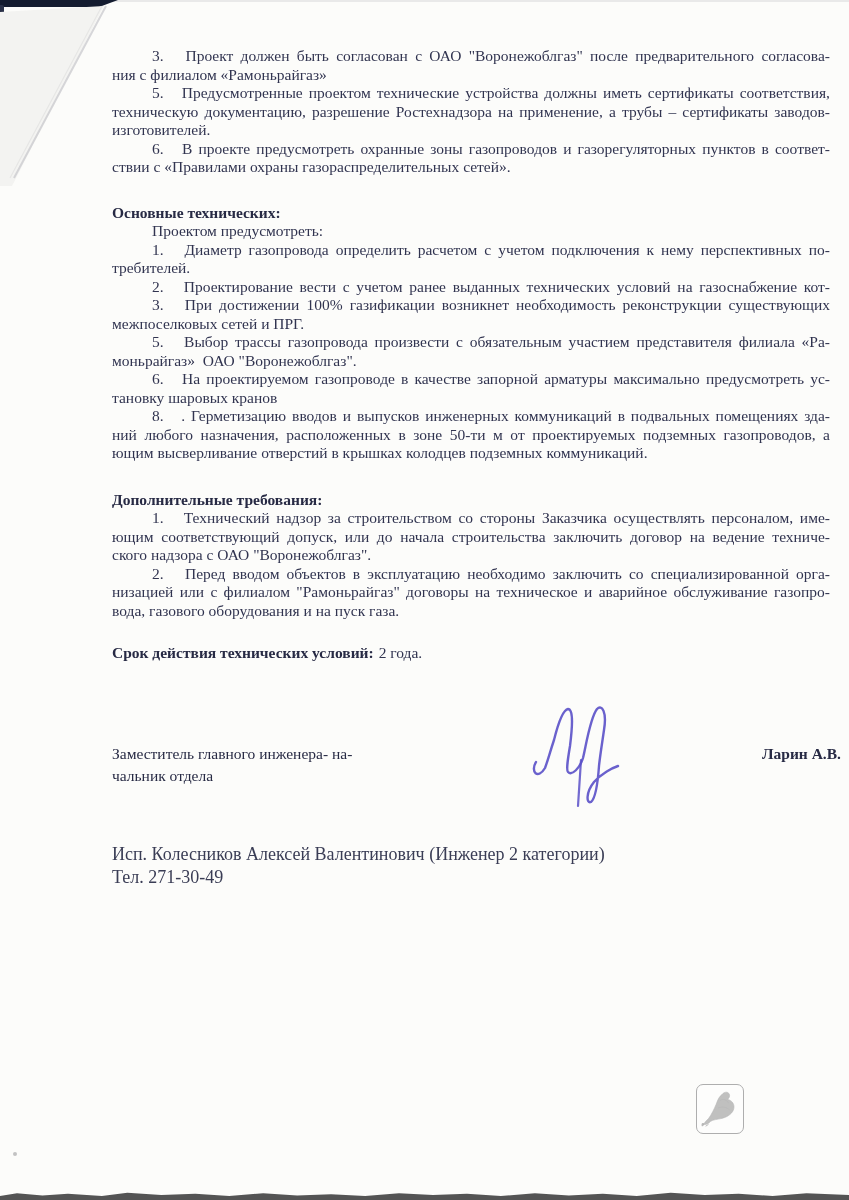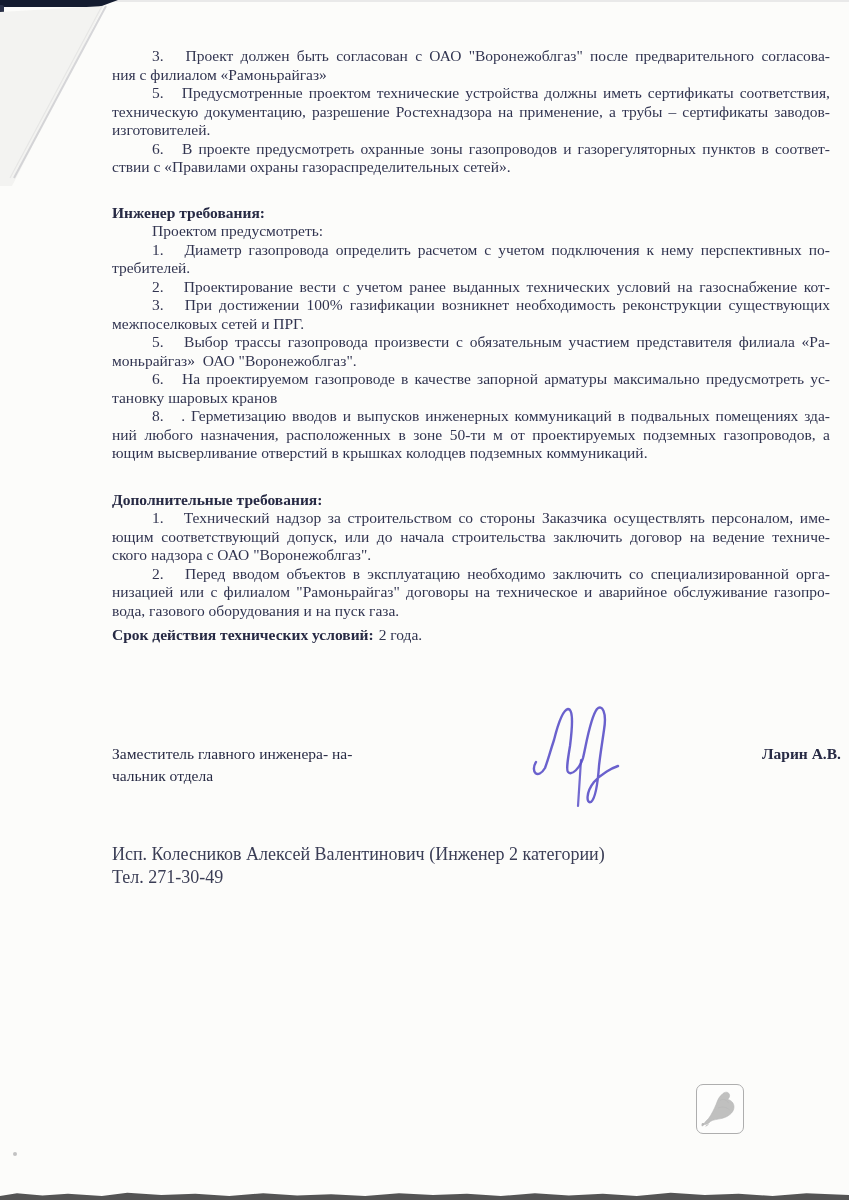--- a/index.html
+++ b/index.html
@@ -24,21 +24,21 @@
   .ln-last{text-align-last:left;}
   .ln-first{padding-left:40px;}
   .heading{
     font-weight:bold;
     color:#272a44;
     margin:0;
   }
   .h-main{margin-top:27px;}
   .h-add{margin-top:28px;}
   .intro-line{padding-left:40px;}
-  .validity{margin-top:6px;}
+  .validity{margin-top:24px;}
   .validity .lbl{font-weight:bold;color:#272a44;}
   .validity .val{margin-left:5px;}
   
   .sig-title{
     position:absolute;left:112px;top:743px;width:330px;
     font-size:15.5px;line-height:22px;font-weight:normal;color:#272a44;
   }
   .sig-name{
     position:absolute;left:762px;top:745px;
     font-size:15.5px;font-weight:bold;color:#272a44;white-space:nowrap;
@@ -112,21 +112,21 @@
     <div class="para">
         <div class="ln ln-first">5.&nbsp;&nbsp;&nbsp;Предусмотренные проектом технические устройства должны иметь сертификаты соответствия,</div>
         <div class="ln">техническую документацию, разрешение Ростехнадзора на применение, а трубы – сертификаты заводов-</div>
         <div class="ln ln-last">изготовителей.</div>
       </div>
     <div class="para">
         <div class="ln ln-first">6.&nbsp;&nbsp;&nbsp;В проекте предусмотреть охранные зоны газопроводов и газорегуляторных пунктов в соответ-</div>
         <div class="ln ln-last">ствии с «Правилами охраны газораспределительных сетей».</div>
       </div>
 
-    <div class="heading h-main">Инженер требования:</div>
+    <div class="heading h-main">Основные технических:</div>
     <div class="intro-line">Проектом предусмотреть:</div>
     <div class="para">
         <div class="ln ln-first">1.&nbsp;&nbsp;&nbsp;Диаметр газопровода определить расчетом с учетом подключения к нему перспективных по-</div>
         <div class="ln ln-last">требителей.</div>
       </div>
     <div class="para">
         <div class="ln ln-first">2.&nbsp;&nbsp;&nbsp;Проектирование вести с учетом ранее выданных технических условий на газоснабжение кот-</div>
       </div>
     <div class="para">
         <div class="ln ln-first">3.&nbsp;&nbsp;&nbsp;При достижении 100% газификации возникнет необходимость реконструкции существующих</div>

